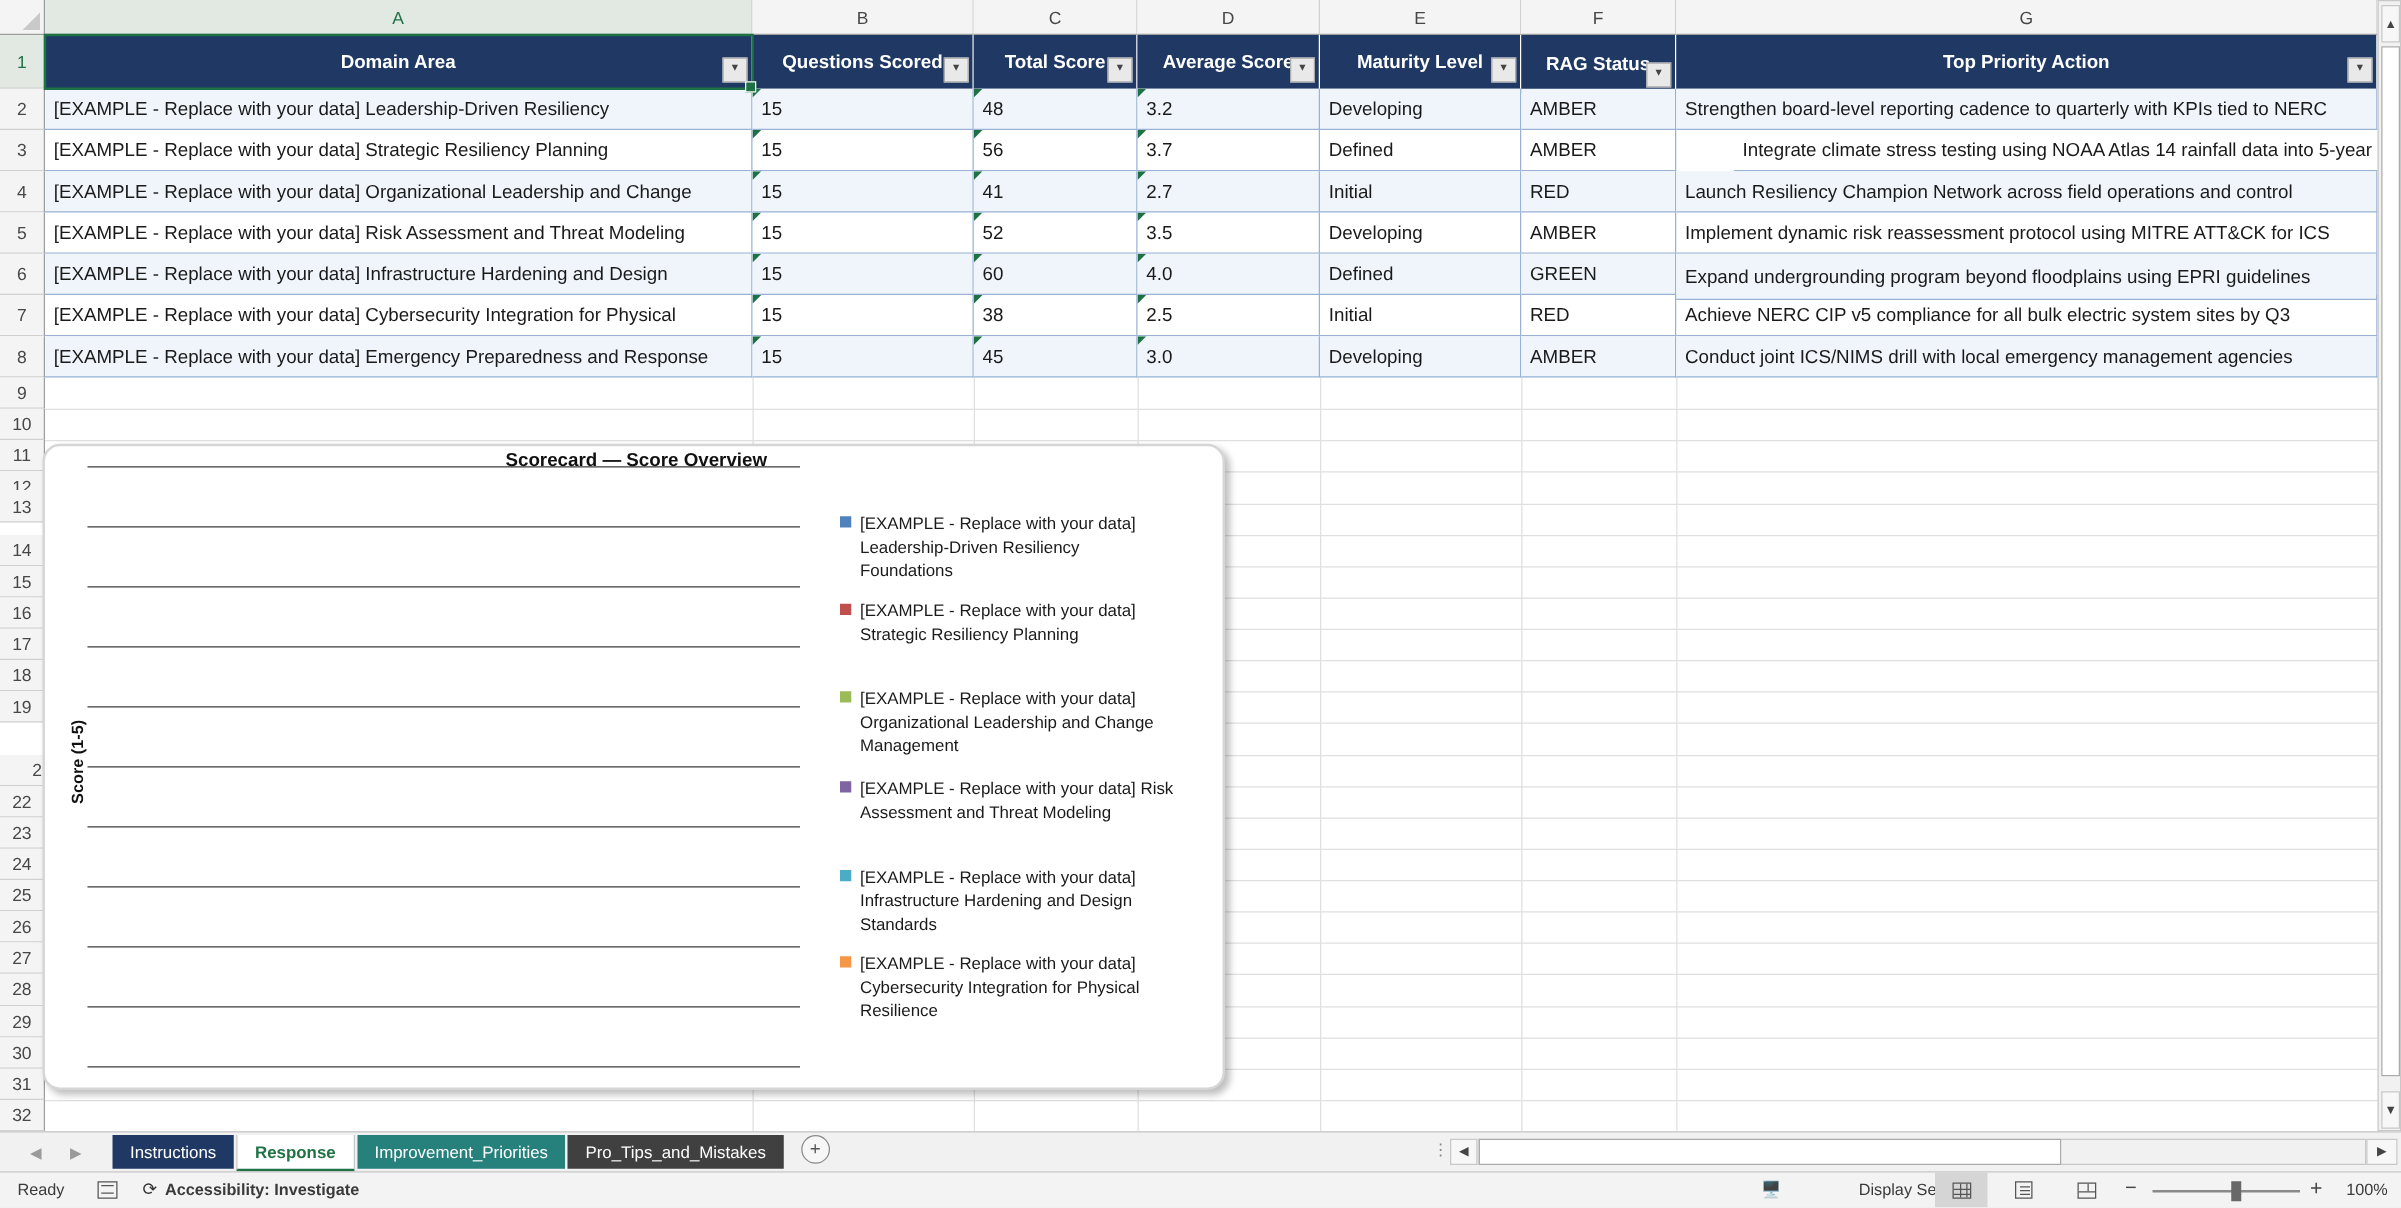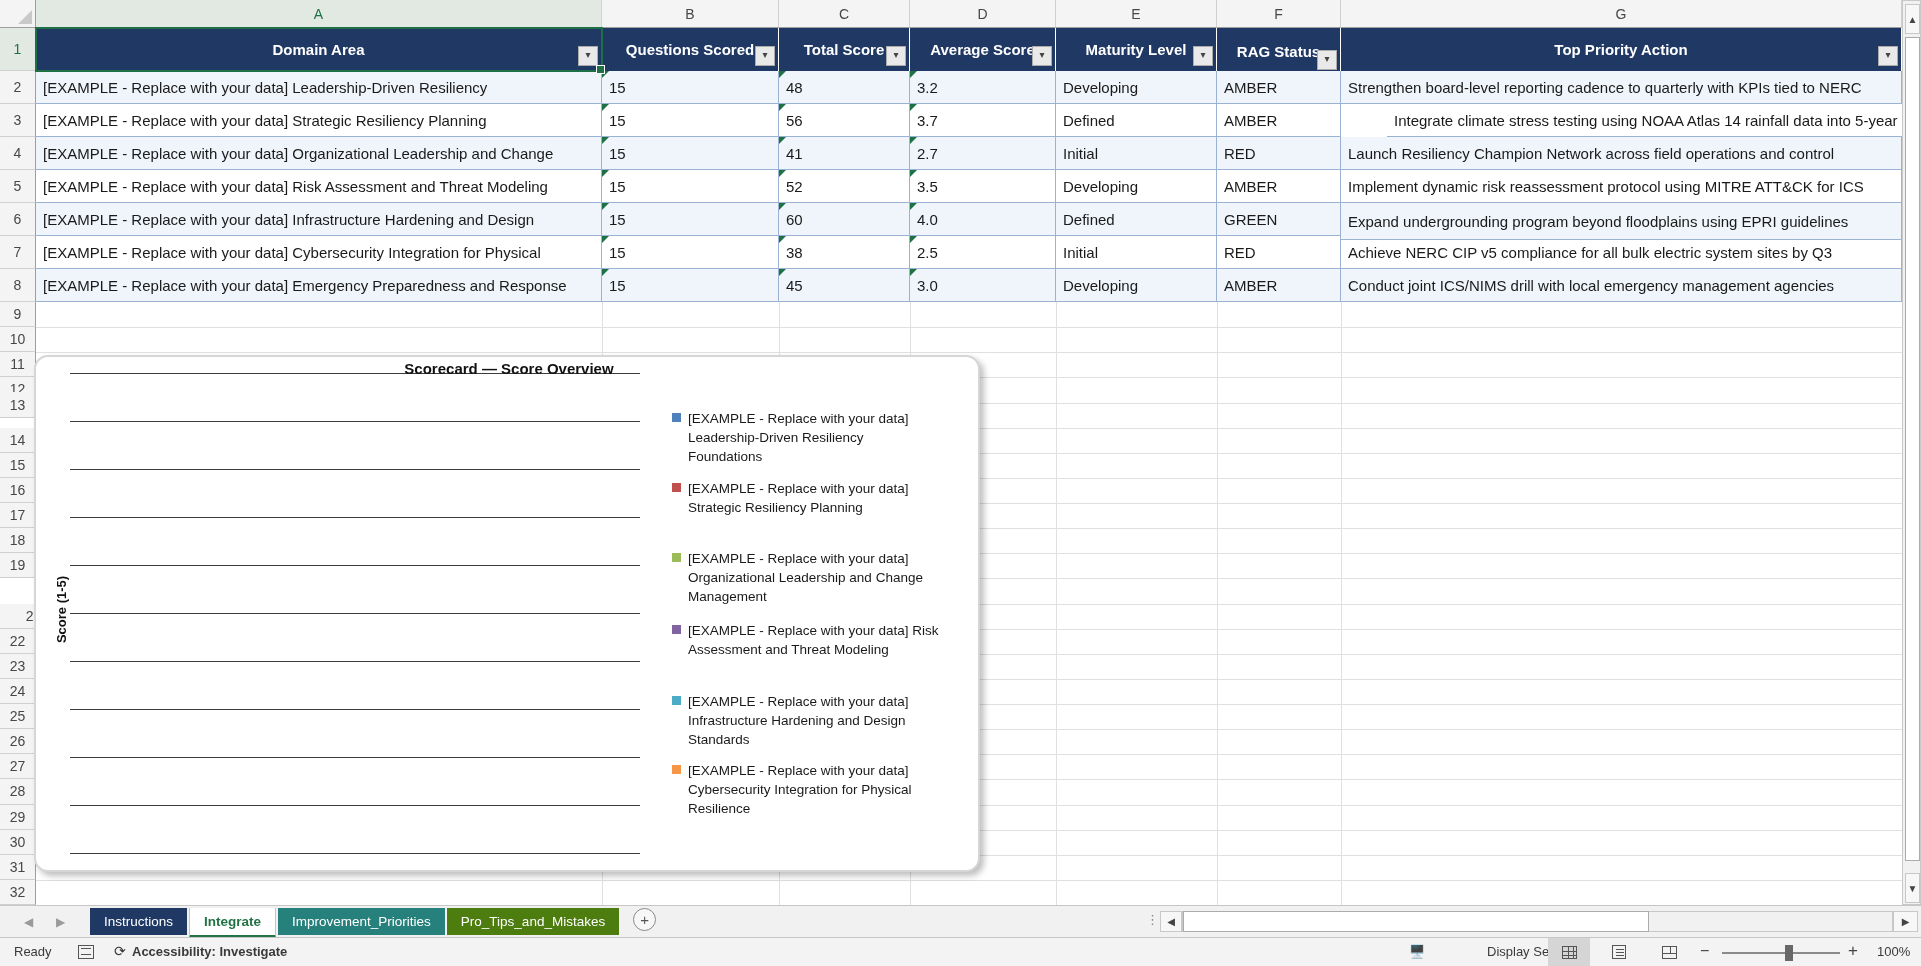--- a/index.html
+++ b/index.html
@@ -399,26 +399,26 @@
   </div>
 
   <div id="tabstrip" class="abs" style="left:0;top:905px;width:1921px;height:32px;z-index:40;">
     <span class="abs navarrow" style="left:24px;top:9px;">◀</span>
     <span class="abs navarrow" style="left:56px;top:9px;">▶</span>
     <div class="abs" style="left:90px;top:2px;display:flex;align-items:flex-start;" id="tabs-container">
         <div class="sheettab" style="background: rgb(31, 56, 100);">
           <span>Instructions</span>
         </div>
         <div class="sheettab active">
-          <span>Integrate</span>
+          <span>Response</span>
         </div>
         <div class="sheettab" style="background: rgb(38, 128, 124);">
           <span>Improvement_Priorities</span>
         </div>
-        <div class="sheettab" style="background: #4d7c0f; align-items: center;">
+        <div class="sheettab" style="background: #404040; align-items: center;">
           <span>Pro_Tips_and_Mistakes</span>
         </div>
         <div id="newsheet">+</div>
       </div>
     <div class="abs gripdots" style="left:1146px;top:6px;">⋮⋮</div>
     <div class="abs sbarrow" style="left:1160px;top:5px;width:22px;height:21px;">◀</div>
     <div class="abs sbtrack" style="left:1182px;top:5px;width:711px;height:21px;">
       <div class="abs sbthumb" style="left:0;top:-1px;width:466px;height:21px;"></div>
     </div>
     <div class="abs sbarrow" style="left:1893px;top:5px;width:25px;height:21px;">▶</div>

